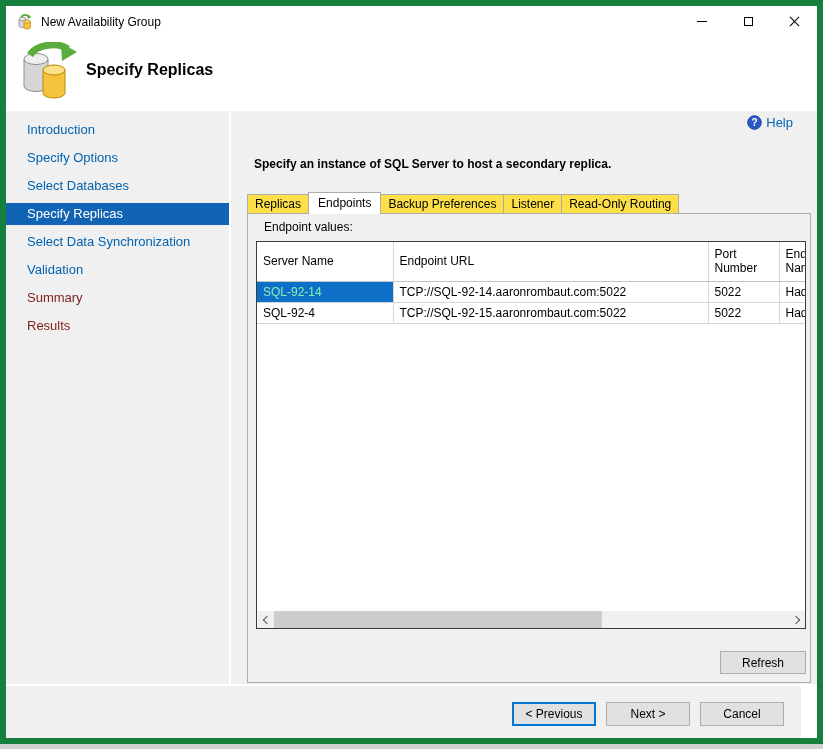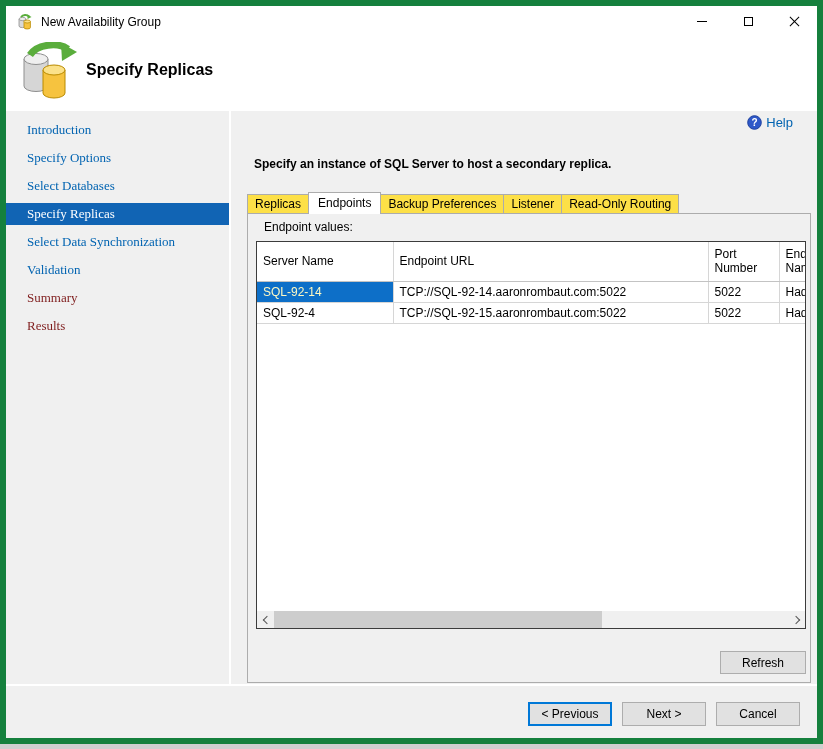--- a/index.html
+++ b/index.html
@@ -21,53 +21,53 @@
   .glyph-close::before, .glyph-close::after { content:""; position:absolute; left:-1px; top:5px; width:13px; height:1px; background:#000; }
   .glyph-close::before { transform:rotate(45deg); }
   .glyph-close::after { transform:rotate(-45deg); }
   
   .header { position:absolute; top:31px; left:0; right:0; height:74px; background:#fff; }
   .header .big-icon { position:absolute; left:10px; top:5px; }
   .header .page-title { position:absolute; left:80px; top:24px; font-size:16px; font-weight:bold; }
   
   .body { position:absolute; top:105px; left:0; right:0; bottom:54px; background:#f0f0f0; }
   .sidebar { position:absolute; left:0; top:0; bottom:0; width:225px; background:#f0f0f0; border-right:2px solid #ffffff; padding-top:8px; }
-  .side-item { height:22px; line-height:22px; margin-bottom:6px; padding-left:21px; font-size:13px; color:#0063B1; cursor:pointer; white-space:nowrap;font-family:Liberation Serif, serif; }
+  .side-item { height:22px; line-height:22px; margin-bottom:6px; padding-left:21px; font-size:13px; color:#0063B1; cursor:pointer; white-space:nowrap; }
   .side-item.selected { background:#1164B4; color:#fff; }
   .side-item.disabled { color:#7f1d1d; cursor:default; }
   .main { position:absolute; left:227px; top:0; right:0; bottom:0; }
   .help-link { position:absolute; top:4px; right:24px; display:flex; align-items:center; gap:4px; cursor:pointer; }
   .help-link span { font-size:13px; color:#0063B1; }
   .instruction { position:absolute; left:21px; top:46px; font-size:12px; font-weight:bold; }
   
   .tabs { position:absolute; left:14px; top:81px; height:21px; display:flex; align-items:flex-end; z-index:3; }
   .tab { height:19px; line-height:18px; padding:0 7px; font-size:12px; background:#fde047; border:1px solid #acacac; border-bottom:none; margin-right:-1px; cursor:pointer; white-space:nowrap; }
   .tab.active { height:22px; line-height:21px; background:#ffffff; padding:0 9px; position:relative; z-index:4; margin-bottom:-1px; }
   .tabpanel { position:absolute; left:14px; top:102px; width:564px; height:470px; background:#f0f0f0; border:1px solid #acacac; border-top-color:#acacac; z-index:2; }
   .panel-label { position:absolute; left:16px; top:6px; font-size:12px; }
   
   .grid { position:absolute; left:8px; top:27px; width:550px; height:388px; background:#fff; border:1px solid #3c3c3c; overflow:hidden; }
   table.endpoints { border-collapse:collapse; table-layout:fixed; width:612px; }
   table.endpoints col.c0 { width:136px; } table.endpoints col.c1 { width:315px; }
   table.endpoints col.c2 { width:71px; }  table.endpoints col.c3 { width:90px; }
   table.endpoints th { height:39px; font-weight:normal; font-size:12px; text-align:left; padding:0 6px; vertical-align:middle; background:#fff; border-right:1px solid #d6d6d6; border-bottom:1px solid #c3c3c3; }
   table.endpoints td { height:21px; font-size:12px; padding:0 6px; white-space:nowrap; overflow:hidden; border-right:1px solid #d6d6d6; border-bottom:1px solid #d6d6d6; }
-  td.sel { background:#0d6fc8; color:#fef9c3; }
+  td.sel { background:#0d6fc8; color:#86efac; }
   
   .hscroll { position:absolute; left:0; right:0; bottom:0; height:17px; background:#f0f0f0; }
   .hs-arrow { position:absolute; top:0; width:17px; height:17px; display:flex; align-items:center; justify-content:center; }
   .hs-arrow.left { left:0; } .hs-arrow.right { right:0; }
   .chev { width:6px; height:6px; border-left:1px solid #555; border-bottom:1px solid #555; }
   .chev.l { transform:rotate(45deg); margin-left:2px; }
   .chev.r { transform:rotate(-135deg); margin-right:2px; }
   .hs-thumb { position:absolute; left:17px; top:0; width:328px; height:17px; background:#cdcdcd; }
   
   .btn { background:#e1e1e1; border:1px solid #adadad; font-size:12px; font-family:"Liberation Sans",sans-serif; display:flex; align-items:center; justify-content:center; cursor:pointer;text-align:right; }
   .refresh-btn { position:absolute; right:4px; bottom:8px; width:86px; height:23px; }
-  .footer { position:absolute; left:0; right:0; bottom:0; height:54px; background:#f0f0f0; border-top:2px solid #ffffff; }
+  .footer { position:absolute; left:0; right:16px; bottom:0; height:54px; background:#f0f0f0; border-top:2px solid #ffffff; }
   .footer-buttons { position:absolute; right:17px; top:16px; display:flex; gap:10px; }
   .footer-buttons .btn { width:84px; height:24px; }
   .btn.focused { border:2px solid #0078d7; }
 </style>
 </head>
 <body>
 
 <div class="window">
 
   <div class="titlebar">

